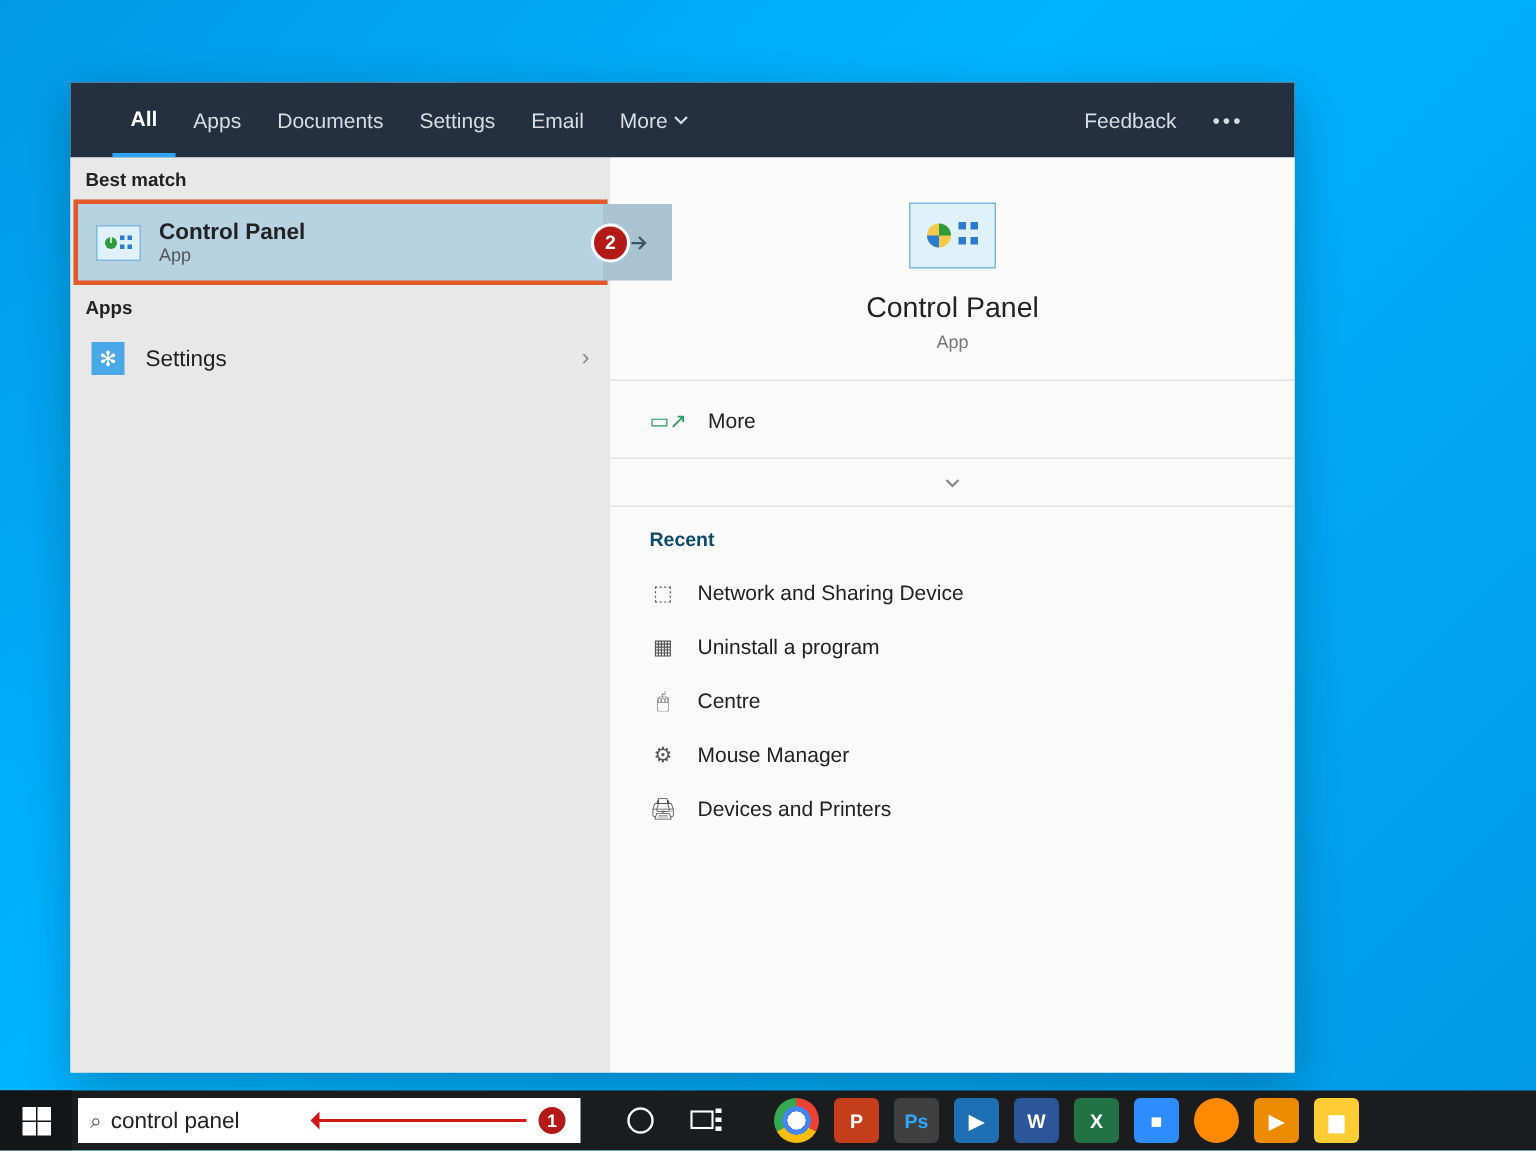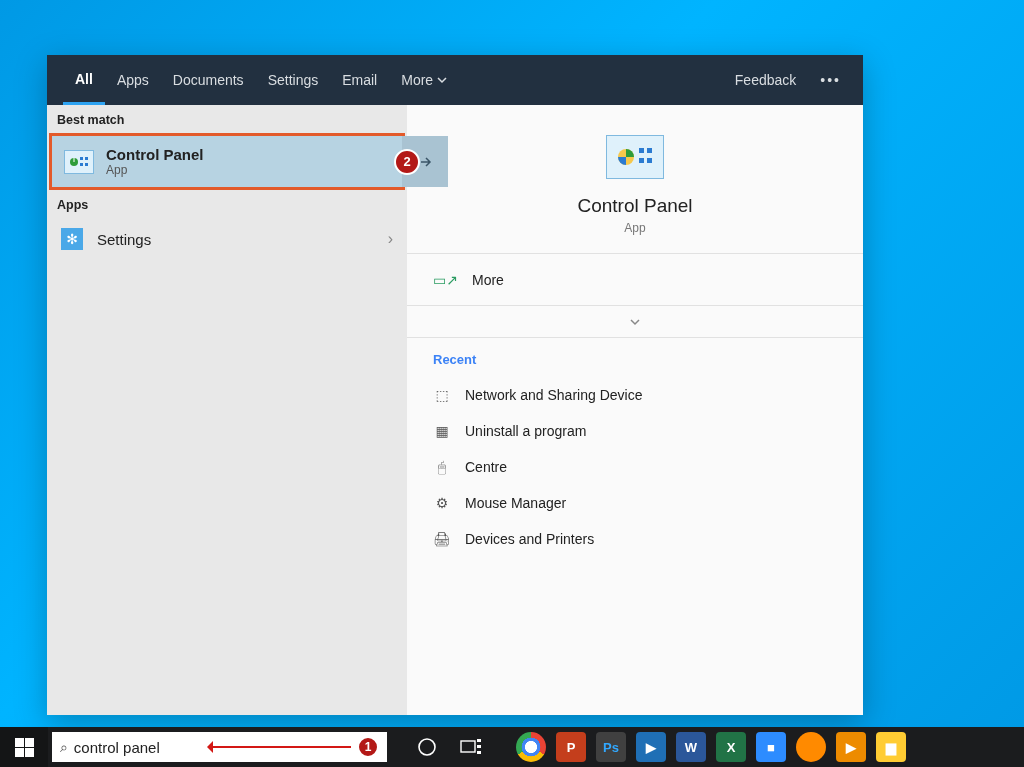--- a/index.html
+++ b/index.html
@@ -7,21 +7,21 @@
   body { background: linear-gradient(135deg, #0099e5 0%, #00b4ff 40%, #0099e5 100%); position: relative; }
 
   
   .search-panel {
     position: absolute; left: 47px; top: 55px; width: 816px; height: 660px;
     background: #fff; box-shadow: 0 8px 30px rgba(0,0,0,.25);
     display: flex; flex-direction: column;
   }
   .tabs {
     height: 50px; background: #223040; display: flex; align-items: center;
-    padding: 0 16px; color: #d9dde1; font-size: 14px;
+    padding: 0 28px; color: #d9dde1; font-size: 14px;
   }
   .tab { padding: 0 12px; height: 100%; display: flex; align-items: center; cursor: pointer; }
   .tab.active { border-bottom: 3px solid #2ea3f2; color: #fff; font-weight: 600; }
   .tabs-spacer { flex: 1; }
   .tab.more svg { margin-left: 4px; }
   .tab.feedback { margin-right: 6px; }
   .tab.kebab { padding: 0 6px; letter-spacing: 2px; }
 
   .body { flex: 1; display: flex; }
   .left { width: 360px; background: #e8e8e8; display: flex; flex-direction: column; }
@@ -73,21 +73,21 @@
   .open-row {
     display: flex; align-items: center; height: 52px; padding-left: 26px; gap: 14px;
     border-bottom: 1px solid #e1e1e1; cursor: pointer; font-size: 14px; color: #222;
   }
   .open-row .oic { color: #2b9c62; font-size: 14px; }
   .expand-chev {
     display: flex; align-items: center; justify-content: center; height: 32px;
     border-bottom: 1px solid #e1e1e1; color: #888; cursor: pointer;
   }
   .recent { padding: 14px 26px; }
-  .recent-label { font-size: 13px; font-weight: 600; margin-bottom: 10px; color: #3b82f6; }
+  .recent-label { font-size: 13px; font-weight: 600; margin-bottom: 10px; color: #0c4a6e; }
   .recent-item {
     display: flex; align-items: center; gap: 14px; height: 36px; font-size: 14px; color: #222; cursor: pointer;
   }
   .recent-item .ric { width: 18px; text-align: center; font-size: 14px; color: #555; }
 
   
   .taskbar {
     position: absolute; left: 0; right: 0; bottom: 0; height: 40px; background: #1b1c1e;
     display: flex; align-items: center;
   }

